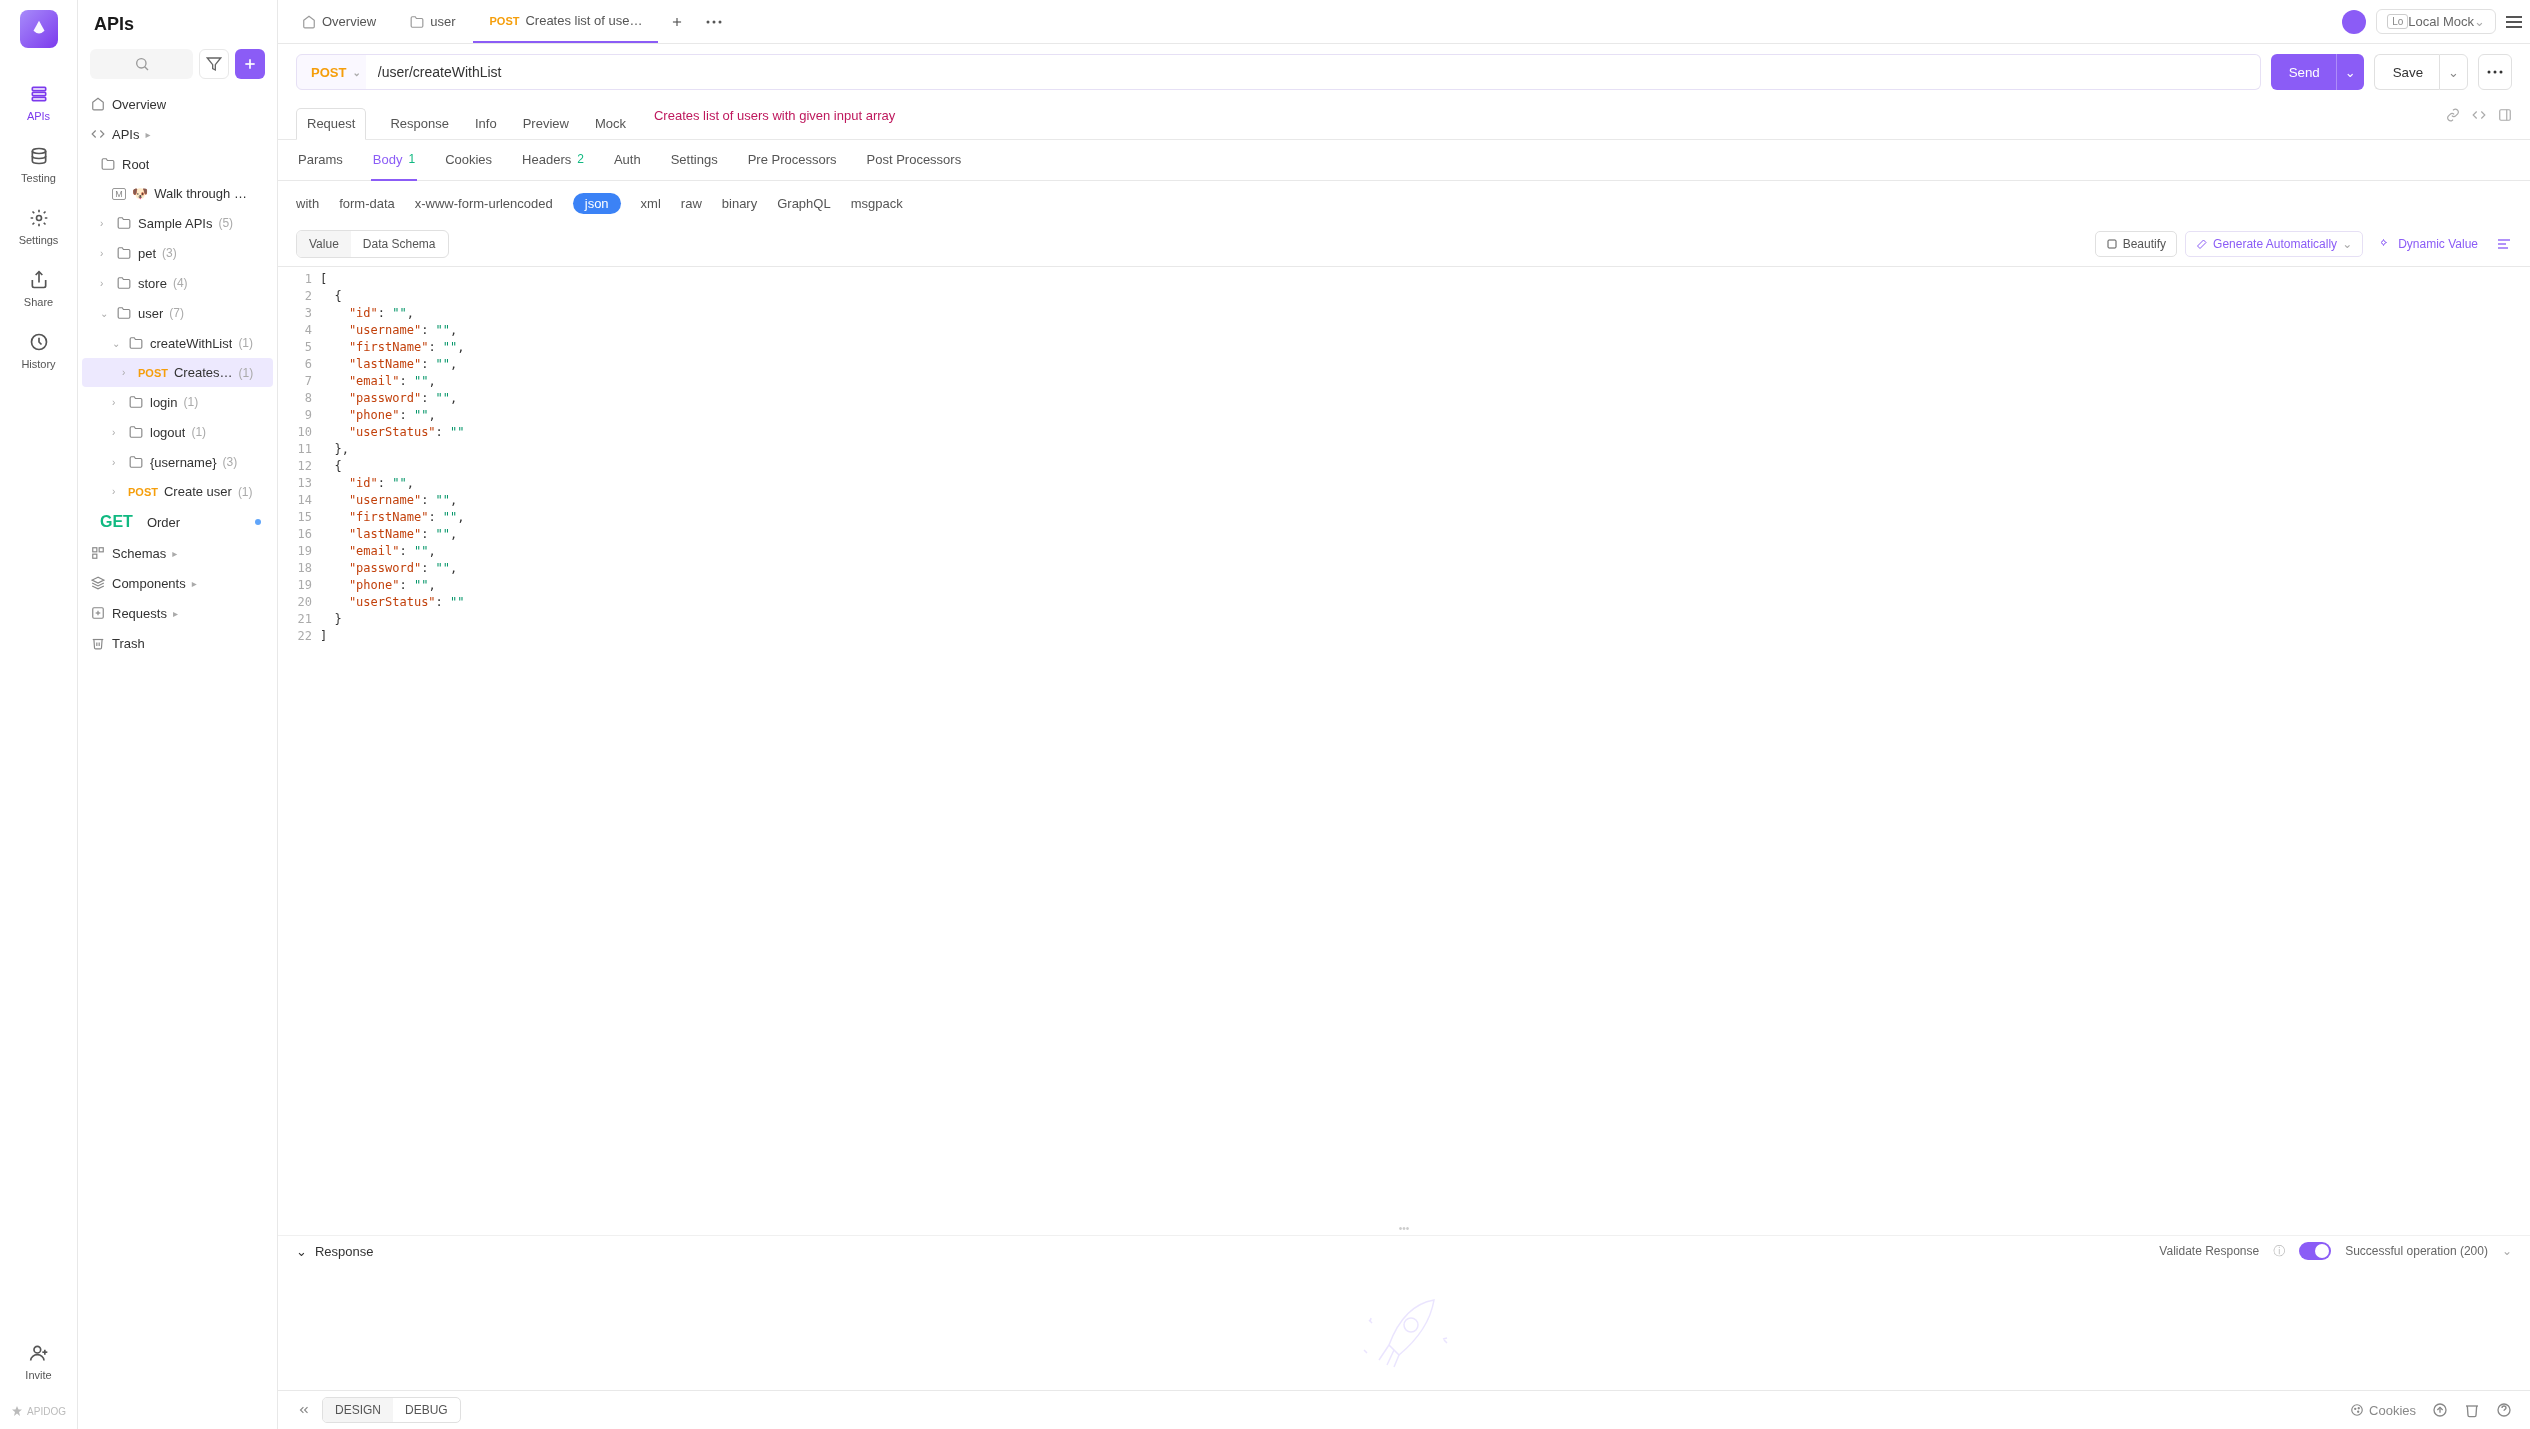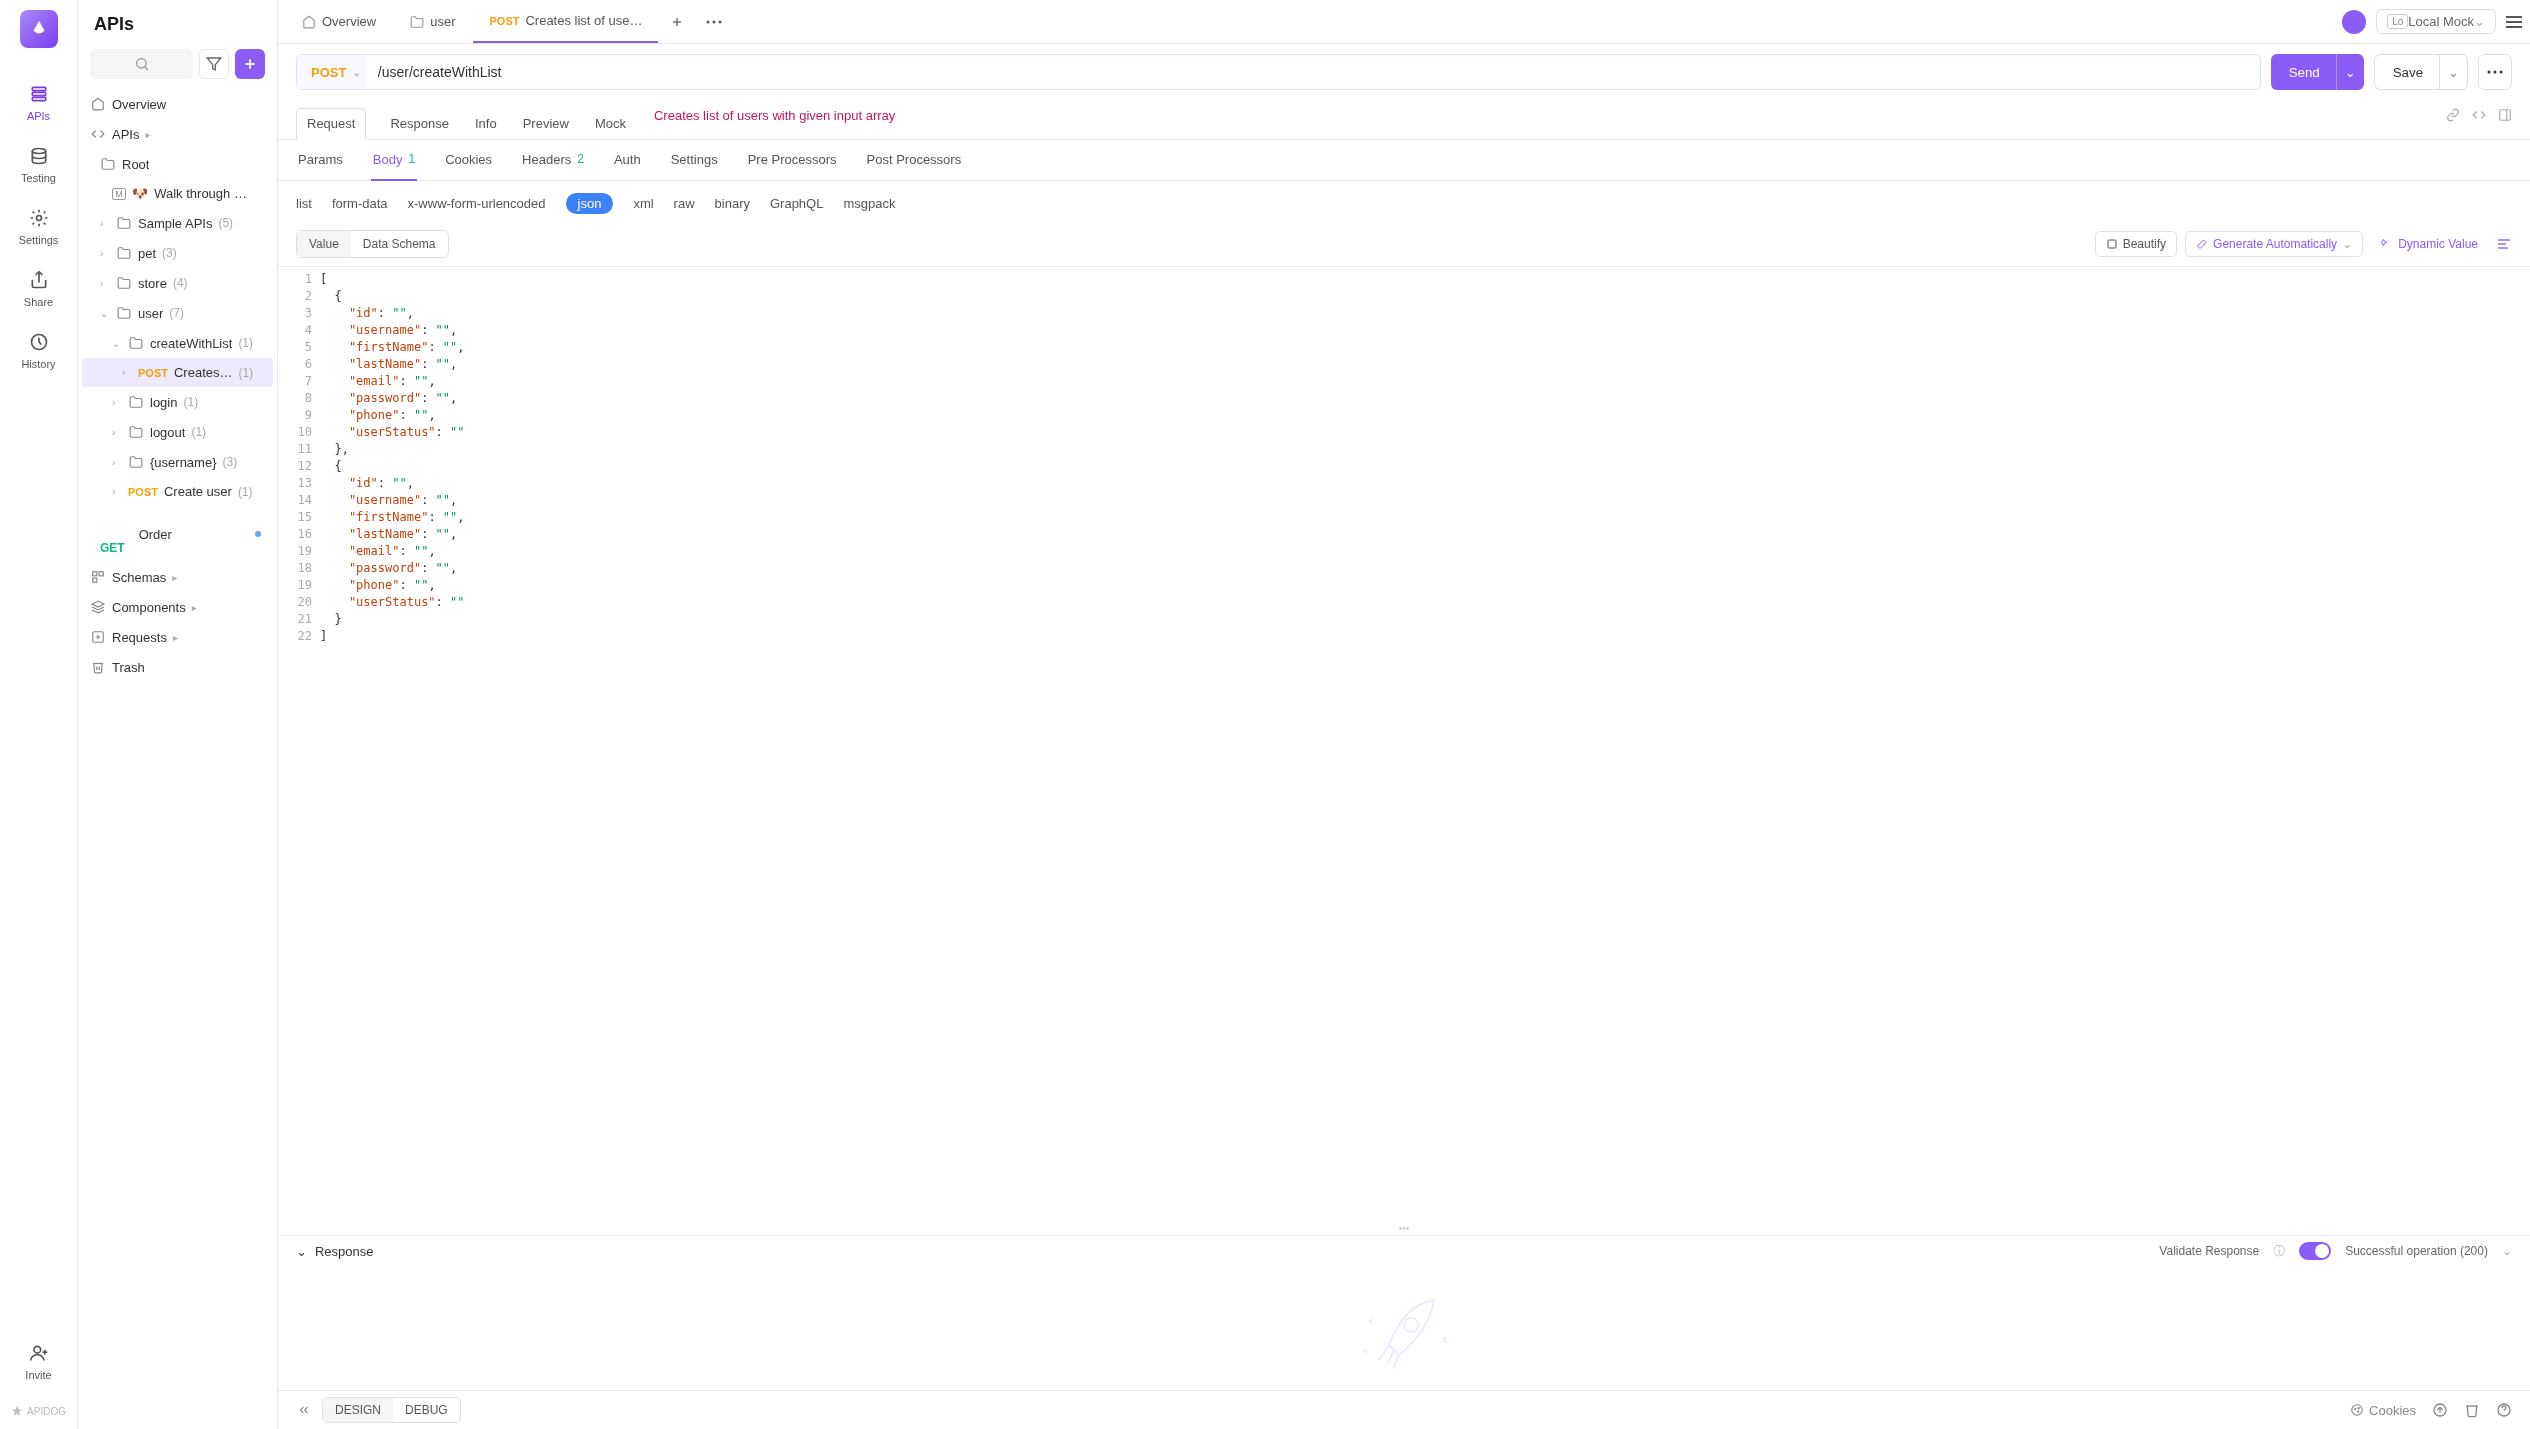--- a/index.html
+++ b/index.html
@@ -27,21 +27,21 @@
 .tree { flex: 1; overflow-y: auto; padding: 0 4px; }
 .tree-row { display: flex; align-items: center; padding: 7px 8px; cursor: pointer; color: #333; gap: 6px; border-radius: 4px; white-space: nowrap; }
 .tree-row.active { background: #ede9fe; }
 .tree-row .chev { width: 10px; color: #aaa; font-size: 10px; }
 .tree-row .icn { width: 16px; height: 16px; display: flex; align-items: center; justify-content: center; color: #888; }
 .tree-row .cnt { color: #aaa; font-size: 12px; }
 .indent-1 { padding-left: 18px; }
 .indent-2 { padding-left: 30px; }
 .indent-3 { padding-left: 40px; }
 .method-post { color: #f59e0b; font-weight: 600; font-size: 11px; }
-.method-get { color: #10b981; font-weight: 600; font-size: 12px; margin-top: 28px; }
+.method-get { color: #10b981; font-weight: 600; font-size: 16px; }
 .dot-blue { width: 6px; height: 6px; border-radius: 50%; background: #60a5fa; margin-left: auto; margin-right: 4px; }
 .tree-row .lbl { overflow: hidden; text-overflow: ellipsis; }
 
 
 .main { flex: 1; display: flex; flex-direction: column; min-width: 0; }
 
 
 .tabs-bar { display: flex; align-items: center; border-bottom: 1px solid #e8e8e8; height: 44px; padding: 0 8px; gap: 2px; }
 .tab { display: flex; align-items: center; gap: 6px; padding: 0 16px; height: 100%; cursor: pointer; color: #555; font-size: 13px; max-width: 190px; }
 .tab.active { border-bottom: 2px solid #8b5cf6; }
@@ -507,21 +507,21 @@
         <span>Headers</span>
         <span class="badge">2</span>
       </div>
       <div class="it">Auth</div>
       <div class="it">Settings</div>
       <div class="it">Pre Processors</div>
       <div class="it">Post Processors</div>
     </div>
 
     <div class="body-types">
-      <div class="bt">list</div>
+      <div class="bt">with</div>
       <div class="bt">form-data</div>
       <div class="bt">x-www-form-urlencoded</div>
       <div class="bt active">json</div>
       <div class="bt">xml</div>
       <div class="bt">raw</div>
       <div class="bt">binary</div>
       <div class="bt">GraphQL</div>
       <div class="bt">msgpack</div>
     </div>
 

